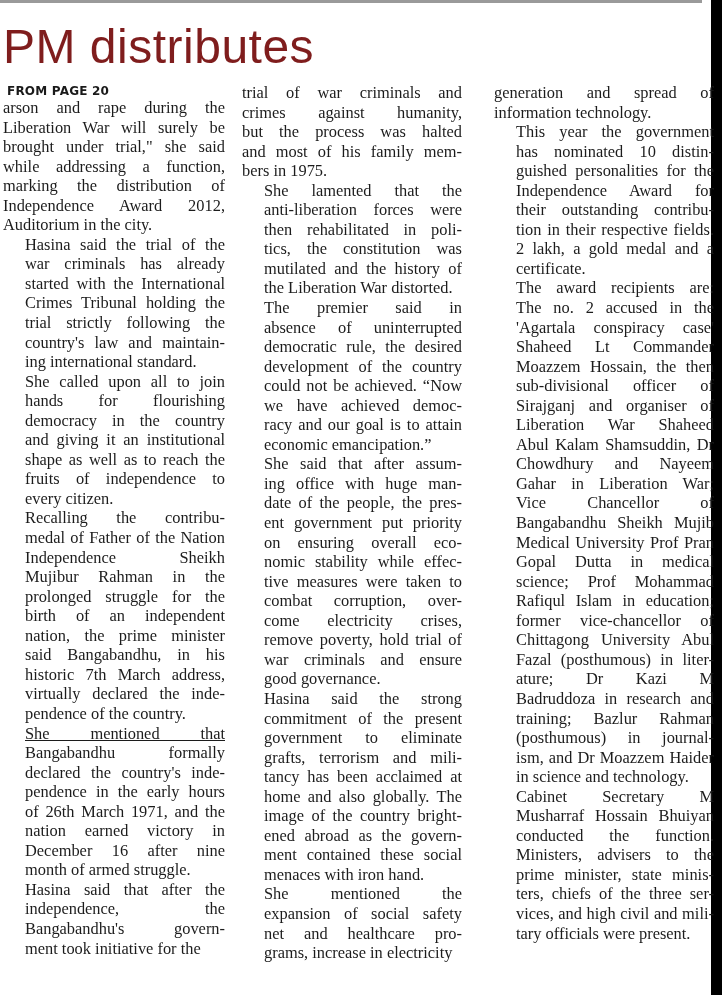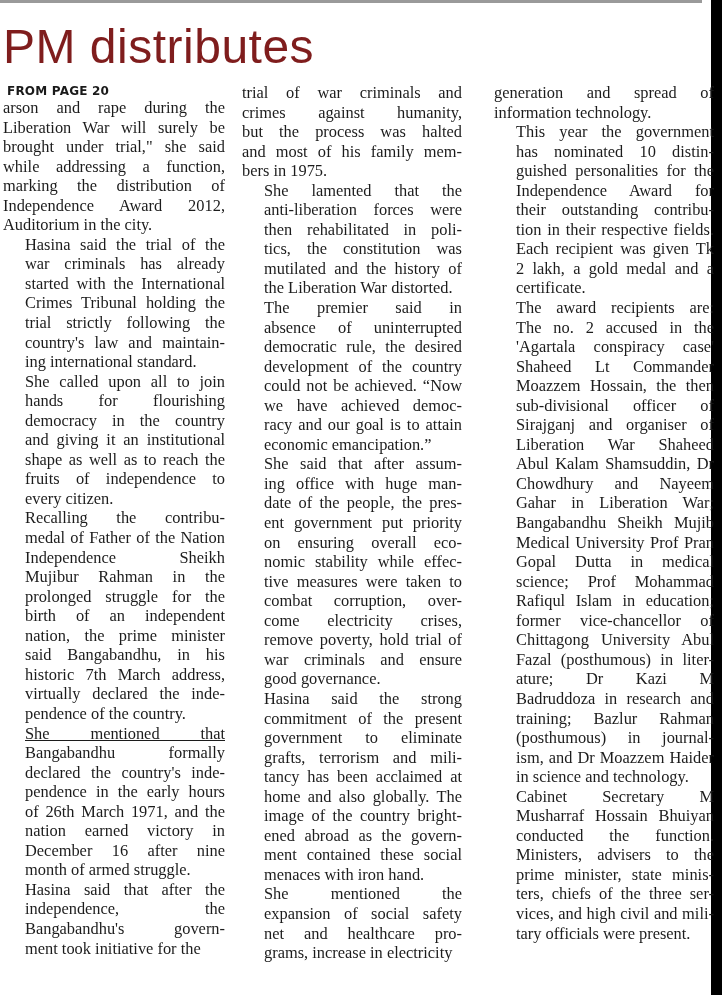--- a/index.html
+++ b/index.html
@@ -174,36 +174,36 @@
       <span class="line">generation and spread of</span>
       <span class="line last">information technology.</span>
     </p>
     <p>
       <span class="line" style="text-indent: 22px;">This year the government</span>
       <span class="line">has nominated 10 distin-</span>
       <span class="line">guished personalities for the</span>
       <span class="line">Independence Award for</span>
       <span class="line">their outstanding contribu-</span>
       <span class="line">tion in their respective fields.</span>
-      <span class="line">Each recipient was given Tk</span>
       <span class="line">2 lakh, a gold medal and a</span>
       <span class="line last">certificate.</span>
     </p>
     <p>
       <span class="line" style="text-indent: 22px;">The award recipients are:</span>
       <span class="line">The no. 2 accused in the</span>
       <span class="line">'Agartala conspiracy case'</span>
       <span class="line">Shaheed Lt Commander</span>
       <span class="line">Moazzem Hossain, the then</span>
       <span class="line">sub-divisional officer of</span>
       <span class="line">Sirajganj and organiser of</span>
       <span class="line">Liberation War Shaheed</span>
       <span class="line">Abul Kalam Shamsuddin, Dr</span>
       <span class="line">Chowdhury and Nayeem</span>
       <span class="line">Gahar in Liberation War;</span>
+      <span class="line">Vice Chancellor of</span>
       <span class="line">Bangabandhu Sheikh Mujib</span>
       <span class="line">Medical University Prof Pran</span>
       <span class="line">Gopal Dutta in medical</span>
       <span class="line">science; Prof Mohammad</span>
       <span class="line">Rafiqul Islam in education;</span>
       <span class="line">former vice-chancellor of</span>
       <span class="line">Chittagong University Abul</span>
       <span class="line">Fazal (posthumous) in liter-</span>
       <span class="line">ature; Dr Kazi M</span>
       <span class="line">Badruddoza in research and</span>

